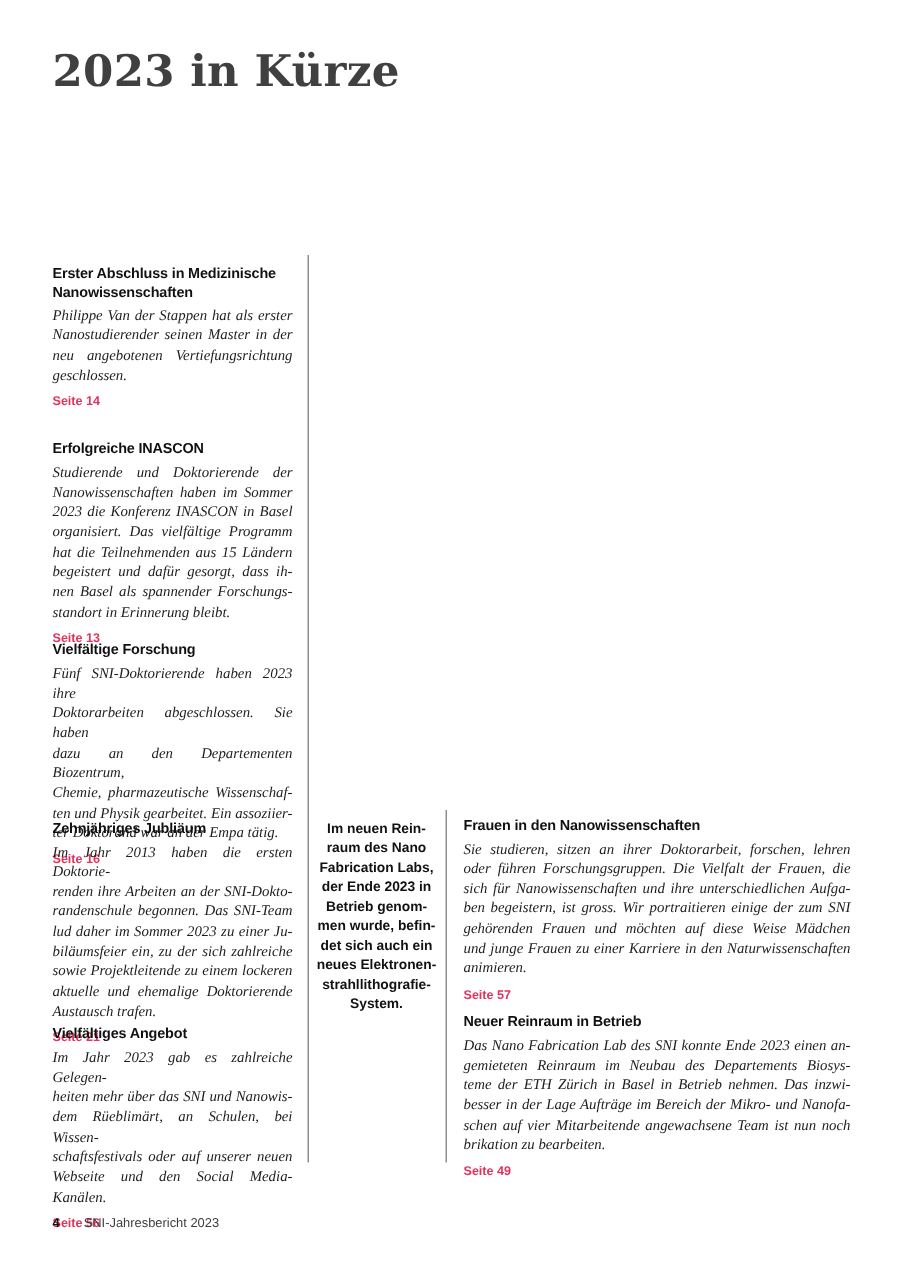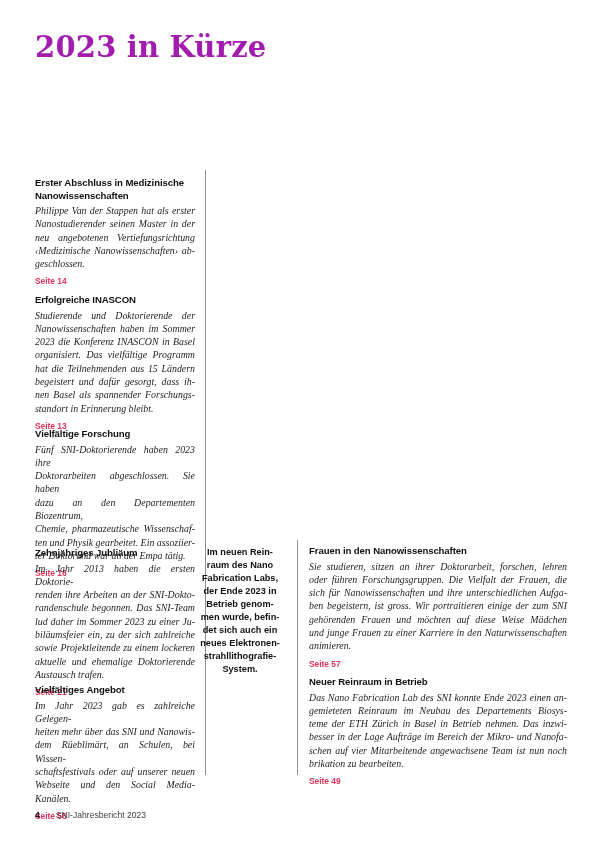--- a/index.html
+++ b/index.html
@@ -13,21 +13,21 @@
     overflow: hidden;
   }
   .title {
     position: absolute;
     left: 35px;
     top: 30px;
     margin: 0;
     font-family: "DejaVu Serif", serif;
     font-size: 29px;
     font-weight: 700;
-    color: #a21caf;
+    color: #404040;
     letter-spacing: 0.2px;
   }
   .vrule {
     position: absolute;
     width: 1px;
     background: #8f8f8f;
   }
   .vrule-left  { left: 205px; top: 170px; height: 605px; }
   .vrule-right { left: 297px; top: 540px; height: 235px; }
 
@@ -59,21 +59,21 @@
     font-size: 8.4px;
     font-weight: 700;
     color: var(--accent, #e2345c);
     text-decoration: none;
     cursor: pointer;
     text-align: center;
   }
 
   .pull-quote {
     position: absolute;
-    left: 196px;
+    left: 207px;
     top: 546px;
     width: 88px;
     font-family: "Liberation Sans", sans-serif;
     font-size: 9.2px;
     font-weight: 700;
     line-height: 13px;
     color: #111111;
   }
   .pull-quote div { text-align: center; white-space: nowrap; }
 
@@ -103,21 +103,20 @@
 
   <section class="sec left" style="top:177px">
     <h3 class="sec-heading">
         <div>Erster Abschluss in Medizinische</div>
         <div class="last">Nanowissenschaften</div>
       </h3>
     <div class="sec-body just">
         <div>Philippe Van der Stappen hat als erster</div>
         <div>Nanostudierender seinen Master in der</div>
         <div>neu angebotenen Vertiefungsrichtung</div>
-        <div>‹Medizinische Nanowissenschaften› ab-</div>
         <div class="last">geschlossen.</div>
       </div>
     <a class="page-link">Seite 14</a>
   </section>
 
   <section class="sec left" style="top:294px">
     <h3 class="sec-heading">
         <div class="last">Erfolgreiche INASCON</div>
       </h3>
     <div class="sec-body just">

